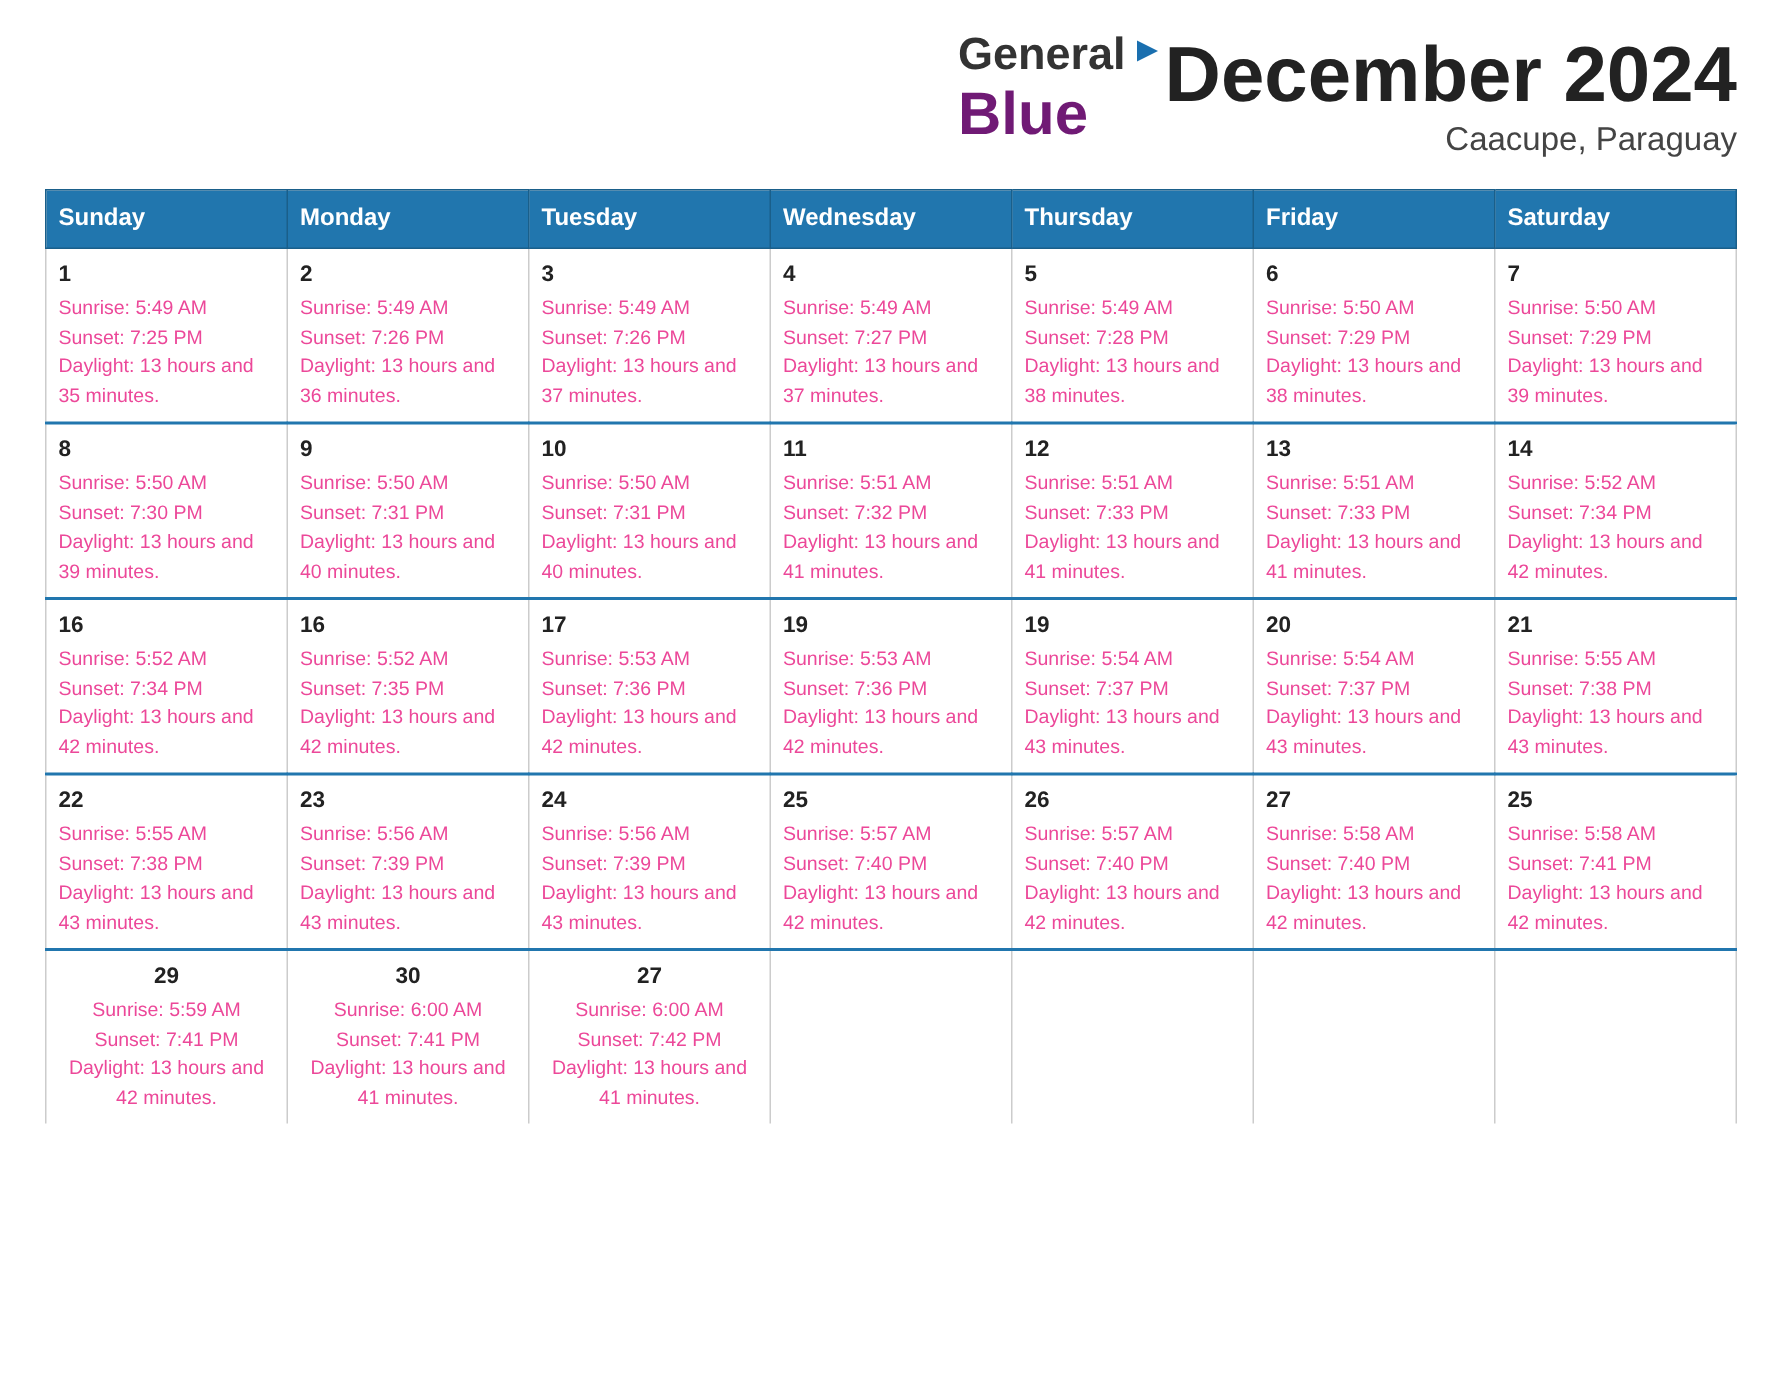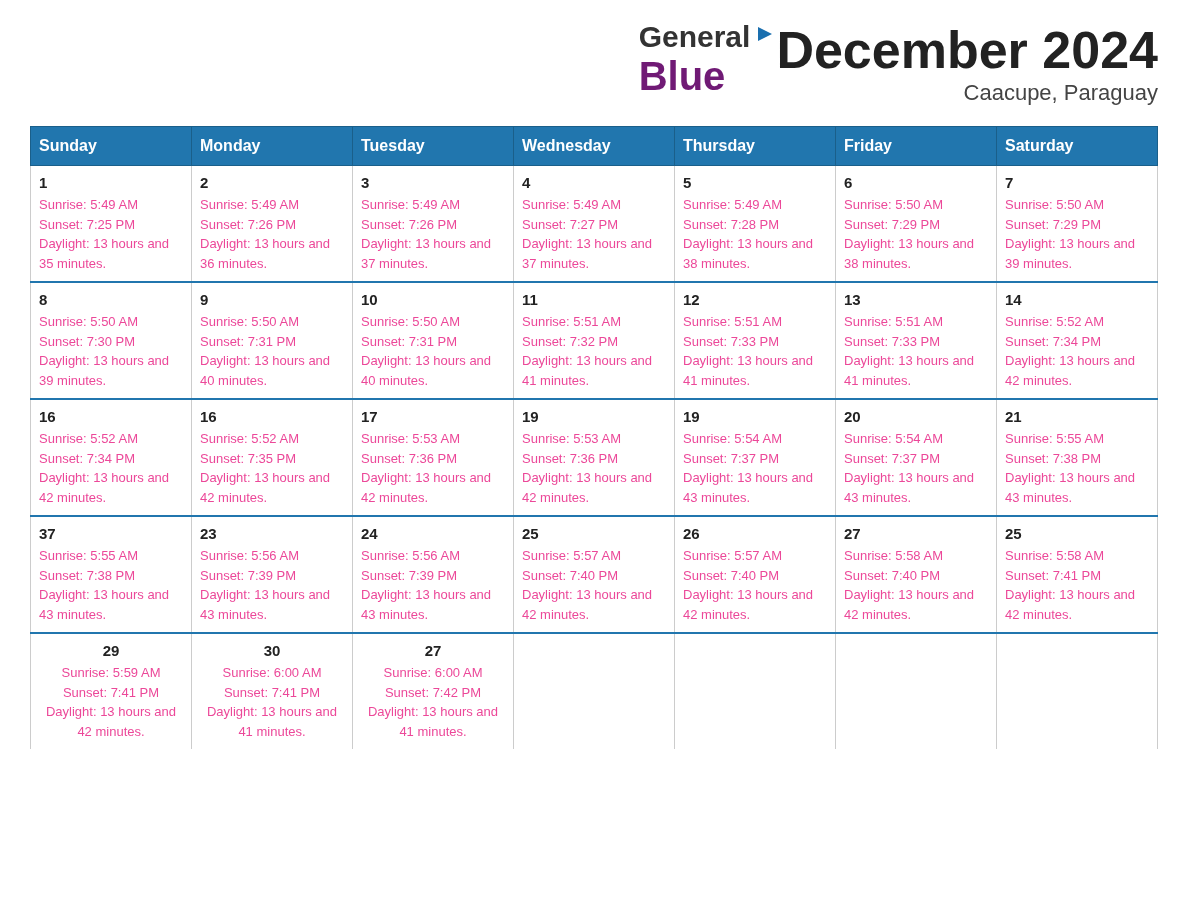--- a/index.html
+++ b/index.html
@@ -287,21 +287,21 @@
           <div class="day-num">21</div>
           <div class="day-info">
             Sunrise: 5:55 AM<br>
             Sunset: 7:38 PM<br>
             Daylight: 13 hours and 43 minutes.
           </div>
         </td>
       </tr>
       <tr>
         <td>
-          <div class="day-num">37</div>
+          <div class="day-num">22</div>
           <div class="day-info">
             Sunrise: 5:55 AM<br>
             Sunset: 7:38 PM<br>
             Daylight: 13 hours and 43 minutes.
           </div>
         </td>
         <td>
           <div class="day-num">23</div>
           <div class="day-info">
             Sunrise: 5:56 AM<br>

